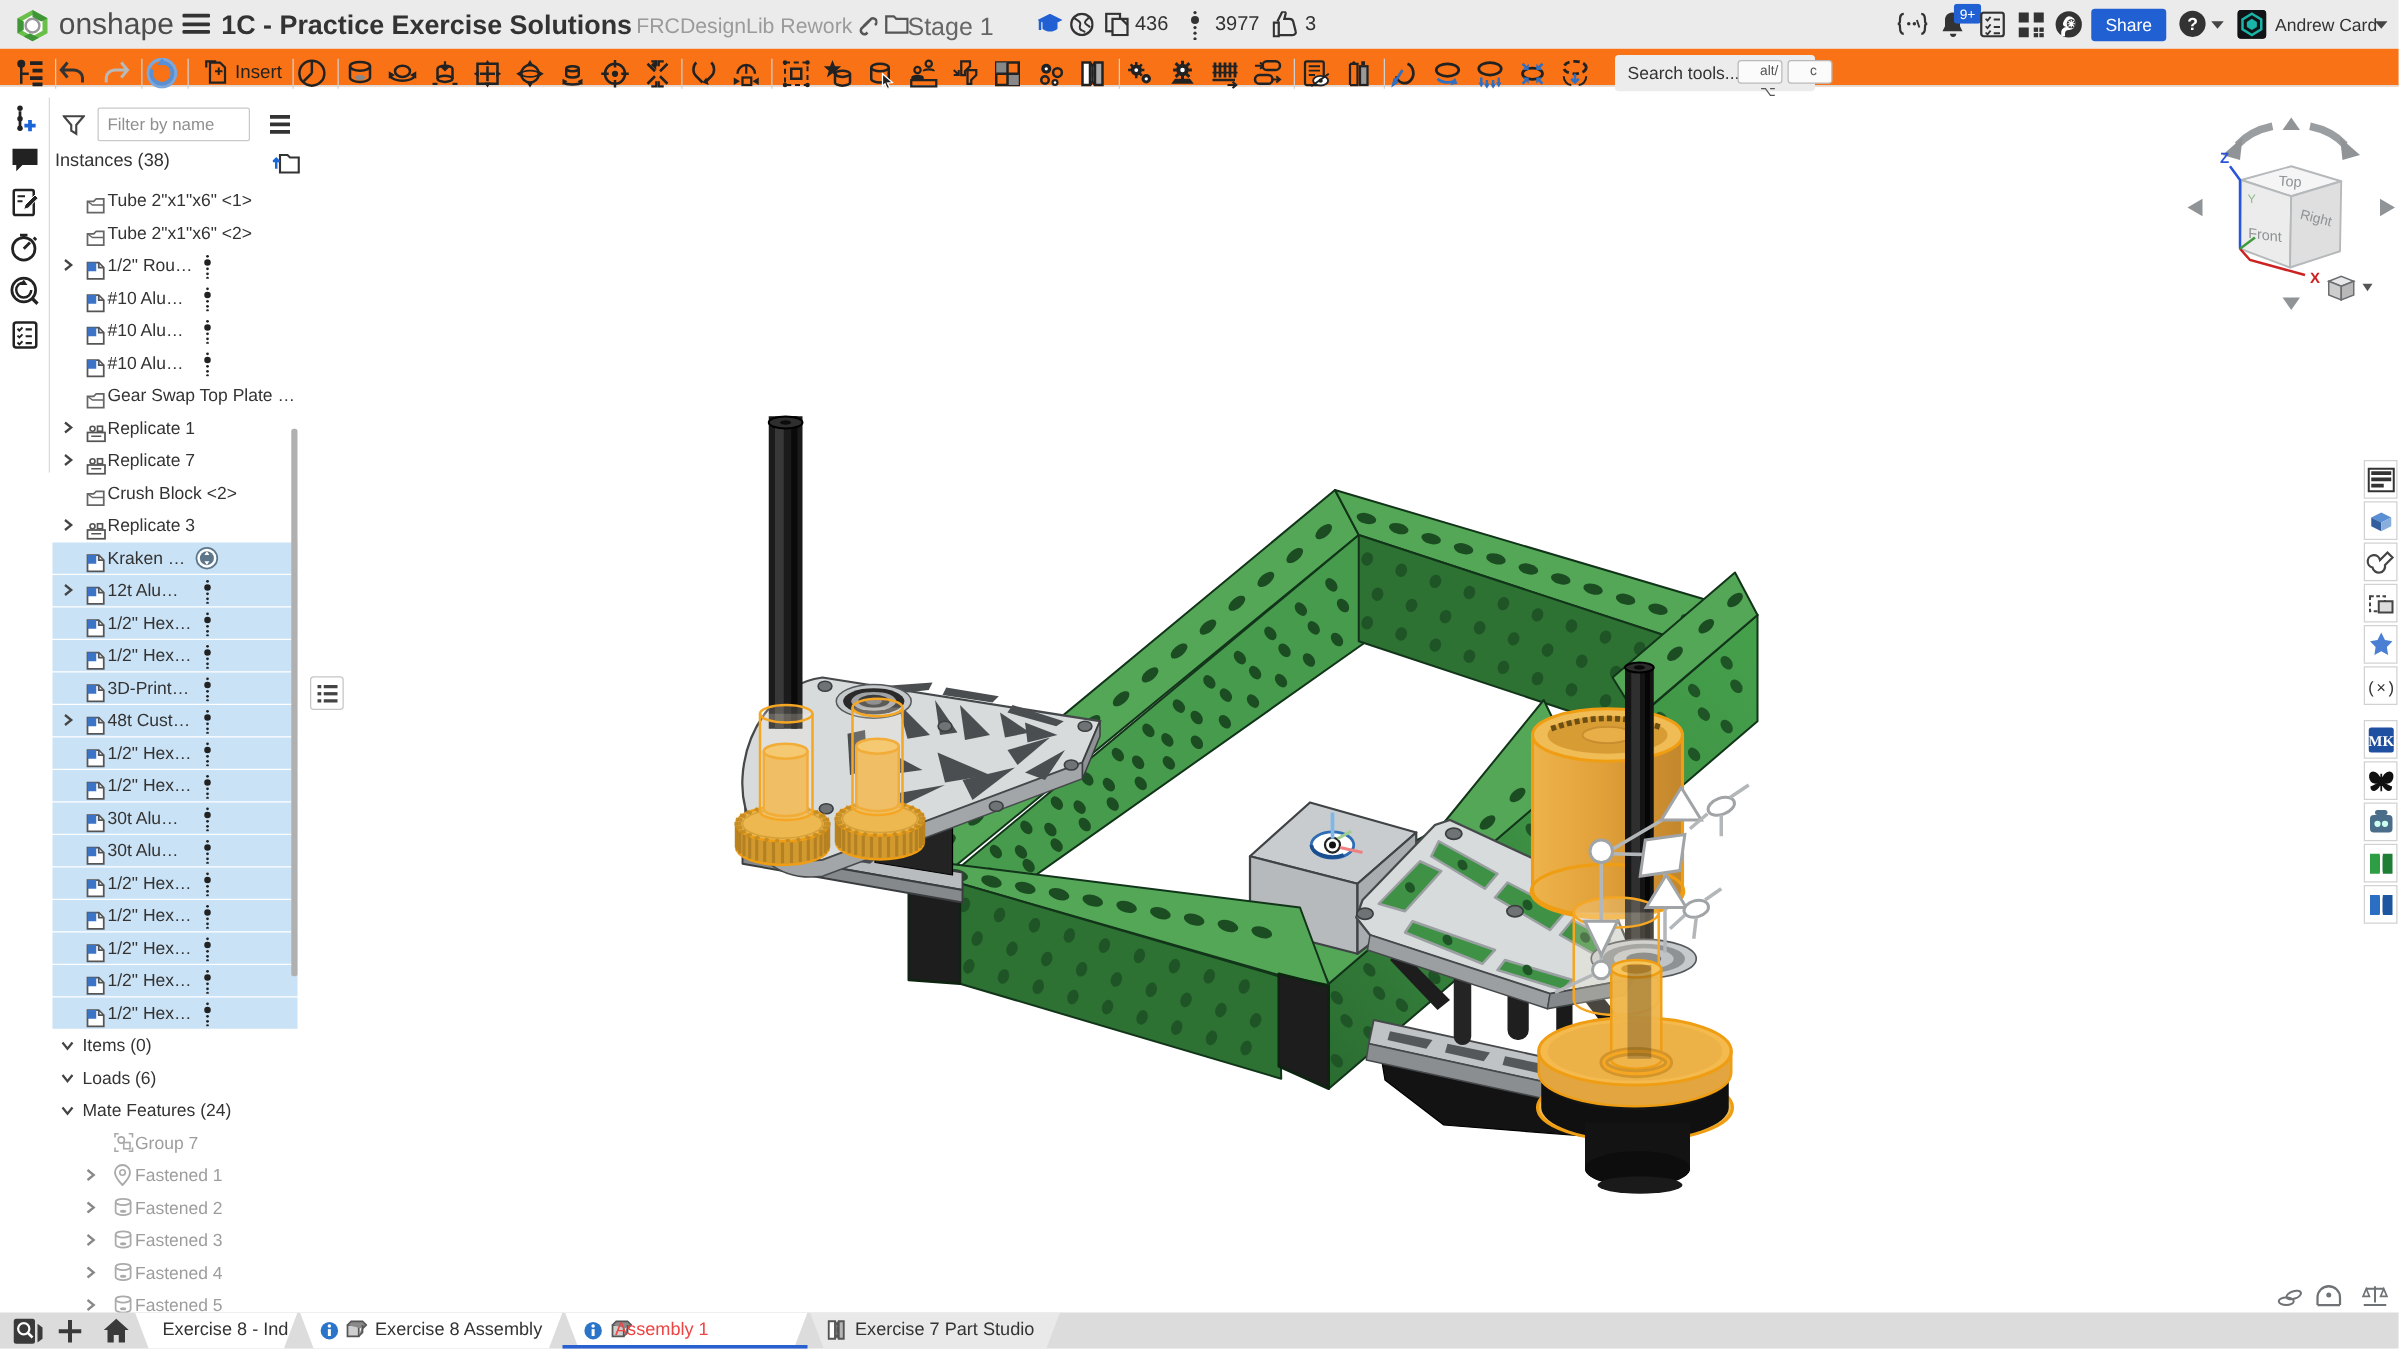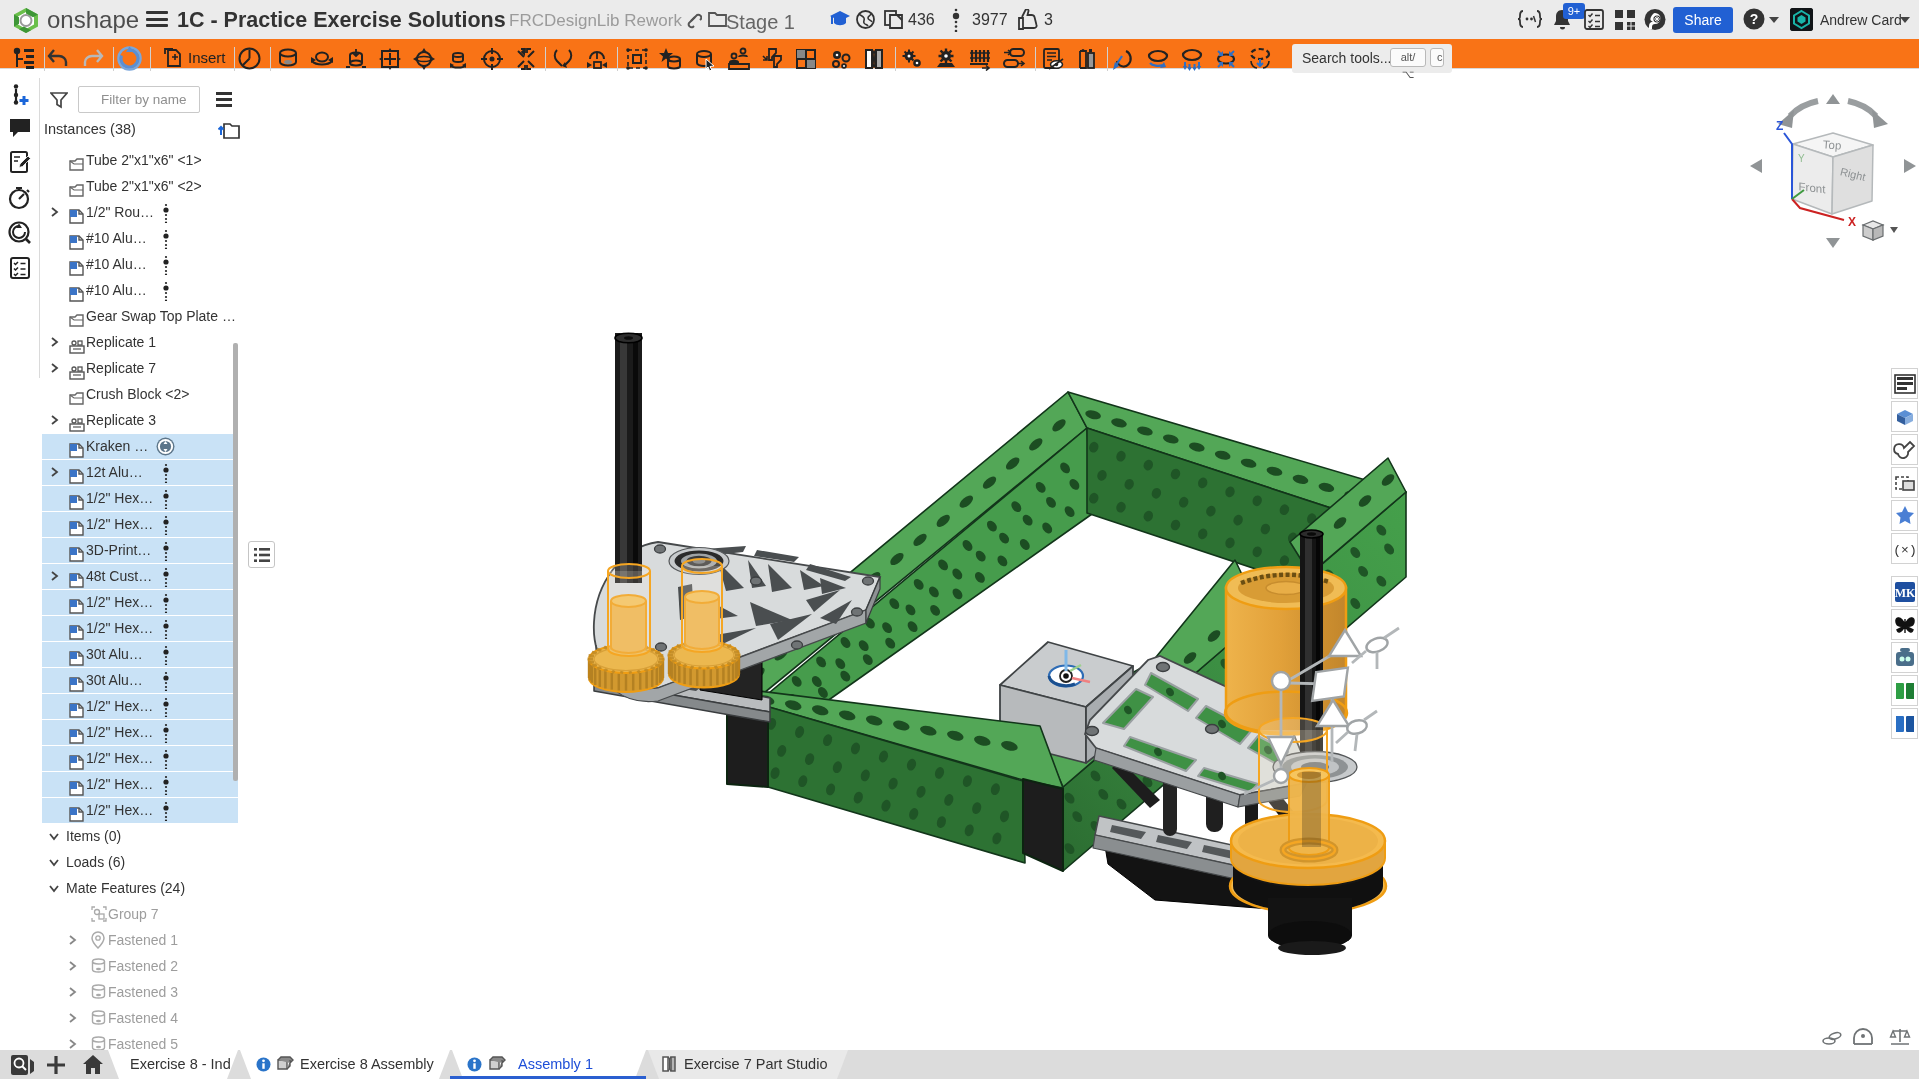--- a/index.html
+++ b/index.html
@@ -20,26 +20,26 @@
 #num3 { position:absolute; left:1044px; top:11px; font-size:16px; color:#333; }
 #sharebtn { position:absolute; left:1673px; top:7px; width:60px; height:26px; background:#2160d3; border-radius:3px; color:#fff; font-size:14px; text-align:center; line-height:26px; }
 #avatar { position:absolute; left:1790px; top:8px; width:23px; height:23px; background:#111; border-radius:3px; }
 #username { position:absolute; left:1820px; top:12px; font-size:14px; color:#333; }
 
 #toolbar { position:absolute; left:0; top:39px; width:1919px; height:30px; background:#f97316; border-bottom:1px solid #d8d8d8; }
 .sep { position:absolute; top:8px; width:1px; height:24px; background:#d0d0d0; }
 #insertbtn { position:absolute; left:160px; top:8px; font-size:15px; color:#222; }
 #searchbox { position:absolute; left:1292px; top:5px; width:160px; height:29px; background:#ececec; border-radius:3px; font-size:14px; color:#333; }
 #searchbox .st { position:absolute; left:10px; top:6px; }
-.kbd { position:absolute; top:4px; height:19px; background:#fbfbfb; border:1px solid #b9b9b9; border-radius:3px; font-size:11px; color:#555; line-height:17px; padding:0 6px; }
+.kbd { position:absolute; top:4px; height:19px; background:#fbfbfb; border:1px solid #b9b9b9; border-radius:3px; font-size:11px; color:#555; line-height:17px; padding:0 17px; }
 
 #sidebar { position:absolute; left:0; top:78px; width:40px; height:300px; background:#fff; border-right:1px solid #dadada; }
 
 #panel { position:absolute; left:40px; top:78px; width:208px; height:972px; background:#fff; }
-#filterbox { position:absolute; left:38px; top:8px; width:122px; height:27px; border:1px solid #c9c9c9; border-radius:2px; font-size:13.5px; color:#8f8f8f; line-height:25px; padding-left:22px; }
+#filterbox { position:absolute; left:38px; top:8px; width:122px; height:27px; border:1px solid #c9c9c9; border-radius:2px; font-size:13.5px; color:#8f8f8f; line-height:25px; padding-left:7px; }
 #instHdr { position:absolute; left:4px; top:43px; font-size:14.5px; color:#333; }
 .row { position:absolute; left:2px; width:196px; height:26px; font-size:14px; color:#333; }
 .row.hl { background:#c9e2f6; height:25px; }
 .row .txt { position:absolute; left:46px; top:4px; white-space:nowrap; }
 .row .txt2 { position:absolute; left:24px; top:4px; white-space:nowrap; }
 .row .txt3 { position:absolute; left:66px; top:4px; white-space:nowrap; color:#9d9d9d; }
 .chev { position:absolute; left:7px; top:7px; width:10px; height:10px; }
 .chev2 { position:absolute; left:25px; top:7px; width:10px; height:10px; }
 #scrollthumb { position:absolute; left:193px; top:265px; width:5px; height:438px; background:#b0b0b0; border-radius:2px; }
 
@@ -1563,21 +1563,21 @@
   <div class="tab" style="left:452px;width:194px;background:#fff;clip-path:polygon(0 0, 100% 0, calc(100% - 11px) 100%, 11px 100%)">
         <svg style="position:absolute;left:15px;top:7px" width="15" height="15" viewBox="0 0 15 15">
           <circle cx="7.5" cy="7.5" r="7" fill="#2a74c9"></circle>
           <rect x="6.3" y="6.3" width="2.4" height="5.5" fill="#fff"></rect>
           <circle cx="7.5" cy="3.8" r="1.4" fill="#fff"></circle>
         </svg>
         <svg style="position:absolute;left:36px;top:5px" width="18" height="18" viewBox="0 0 18 18">
           <path d="M2 5 h9 v9 h-9 z" fill="#cfcfcf" stroke="#555" stroke-width="1.4"></path>
           <path d="M2 5 l3 -3 h9 l3 3 l-3 3 M11 14 l3 -3 v-6" fill="#8a8a8a" stroke="#555" stroke-width="1.4"></path>
         </svg>
-        <span style="position:absolute;left:66px;top:6px;color:#1d4ed8;white-space:nowrap">Assembly 1</span>
+        <span style="position:absolute;left:40px;top:6px;color:#ef4444;white-space:nowrap">Assembly 1</span>
       </div>
   <div class="tab" style="left:648px;width:200px;background:#e9e9e9;clip-path:polygon(0 0, 100% 0, calc(100% - 11px) 100%, 11px 100%)">
         <svg style="position:absolute;left:12px;top:5px" width="18" height="18" viewBox="0 0 18 18">
           <path d="M3 2 h5 v14 h-5 z" fill="#fff" stroke="#555" stroke-width="1.5"></path>
           <path d="M11 2 h4 v14 h-4 z" fill="#b5b5b5" stroke="#555" stroke-width="1.5"></path>
           <path d="M8 2 c2.5 2 2.5 12 0 14 M11 2 c-2 2 -2 12 0 14" fill="none" stroke="#555" stroke-width="1.2"></path>
         </svg>
         <span style="position:absolute;left:36px;top:6px;color:#333;white-space:nowrap">Exercise 7 Part Studio</span>
       </div>
   <div id="tabunderline"></div>

